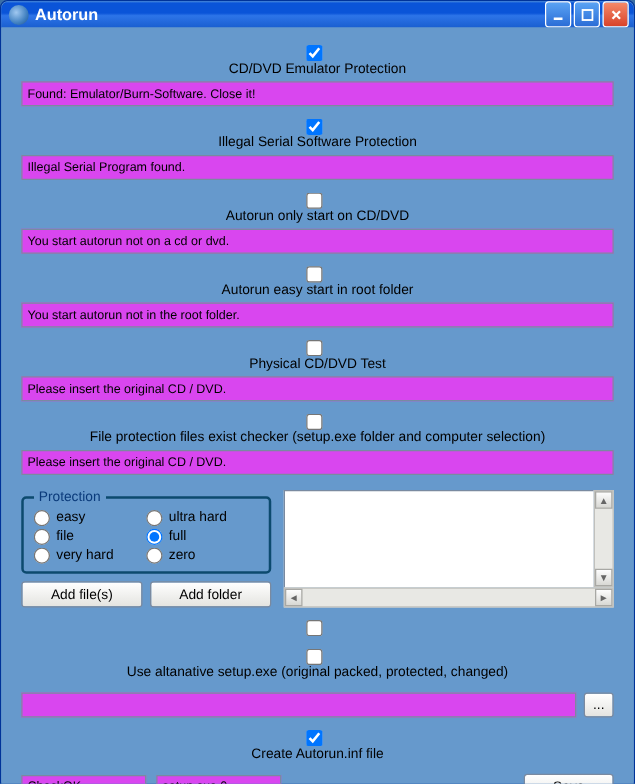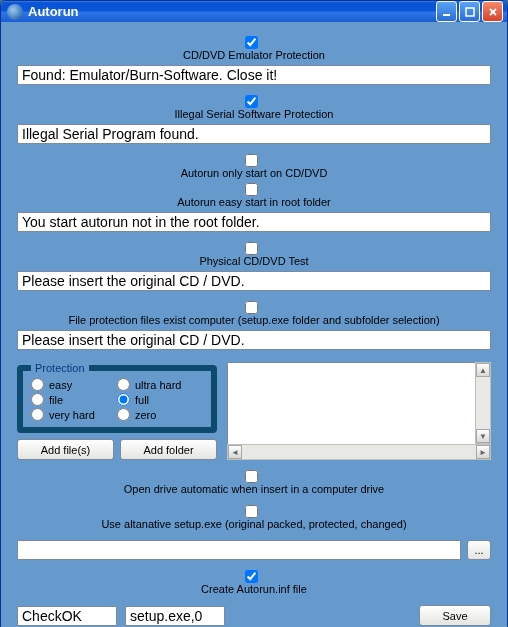--- a/index.html
+++ b/index.html
@@ -68,51 +68,51 @@
   }
   .row-check input[type=checkbox] {
     margin: 0 6px 0 0;
     width: 13px; height: 13px;
   }
   .row-check label { color: #000; }
   .textinput {
     width: 100%;
     height: 20px;
     border: 1px solid #7a8aa0;
-    background: #ffffff;
+    background: #d946ef;
     font-family: inherit;
-    font-size: 14px;
+    font-size: 10px;
     padding: 2px 4px;
     margin-bottom: 10px;
   }
 
   .mid {
     display: flex;
     gap: 10px;
     margin-top: 2px;
   }
   .protection-col {
     width: 200px;
     display: flex;
     flex-direction: column;
   }
   fieldset.protection {
-    border: 6px solid #0c4a6e;
+    border: 2px solid #0c4a6e;
     border-radius: 4px;
     padding: 4px 8px 6px 8px;
     margin: 0 0 6px 0;
     color: #000;
   }
   fieldset.protection legend { color: #0a3a7a; padding: 0 4px; font-size:11px; }
   .radio-grid {
     display: grid;
     grid-template-columns: 1fr 1fr;
     row-gap: 2px;
   }
-  .radio-item { display: flex; align-items: center; }
+  .radio-item { display: flex; }
   .radio-item input { margin: 0 5px 0 0; }
 
   .btnrow { display: flex; gap: 6px; }
   .btn {
     height: 21px;
     background: linear-gradient(to bottom, #ffffff, #e4e4e0);
     border: 1px solid #7a8aa0;
     border-radius: 3px;
     font-family: inherit;
     font-size: 11px;
@@ -220,36 +220,37 @@
     <div class="row-check">
       <input type="checkbox" checked="" style="">
       <label>Illegal Serial Software Protection</label>
     </div>
     <input class="textinput" value="Illegal Serial Program found." style="">
 
     <div class="row-check">
       <input type="checkbox" style="">
       <label>Autorun only start on CD/DVD</label>
     </div>
+    <input class="textinput" value="You start autorun not on a cd or dvd." style="">
 
     <div class="row-check">
       <input type="checkbox" style="">
       <label>Autorun easy start in root folder</label>
     </div>
     <input class="textinput" value="You start autorun not in the root folder." style="">
 
     <div class="row-check">
       <input type="checkbox" style="">
       <label>Physical CD/DVD Test</label>
     </div>
     <input class="textinput" value="Please insert the original CD / DVD." style="">
 
     <div class="row-check">
       <input type="checkbox" style="">
-      <label>File protection files exist computer (setup.exe folder and subfolder selection)</label>
+      <label>File protection files exist checker (setup.exe folder and computer selection)</label>
     </div>
     <input class="textinput" value="Please insert the original CD / DVD." style="">
 
     <div class="mid">
       <div class="protection-col">
         <fieldset class="protection">
           <legend>Protection</legend>
           <div class="radio-grid">
             <div class="radio-item">
                 <input type="radio" name="prot" style="">
@@ -295,21 +296,20 @@
           <div class="scroll-btn">◄</div>
           <div class="scroll-btn">►</div>
         </div>
       </div>
     </div>
 
     <div class="spacer10"></div>
 
     <div class="row-check">
       <input type="checkbox" style="">
-      <label>Open drive automatic when insert in a computer drive</label>
     </div>
     <div style="height:6px"></div>
     <div class="row-check">
       <input type="checkbox" style="">
       <label>Use altanative setup.exe (original packed, protected, changed)</label>
     </div>
     <div style="height:6px"></div>
     <div class="path-row">
       <input class="textinput" value="" style="">
       <div class="browse-btn">...</div>

